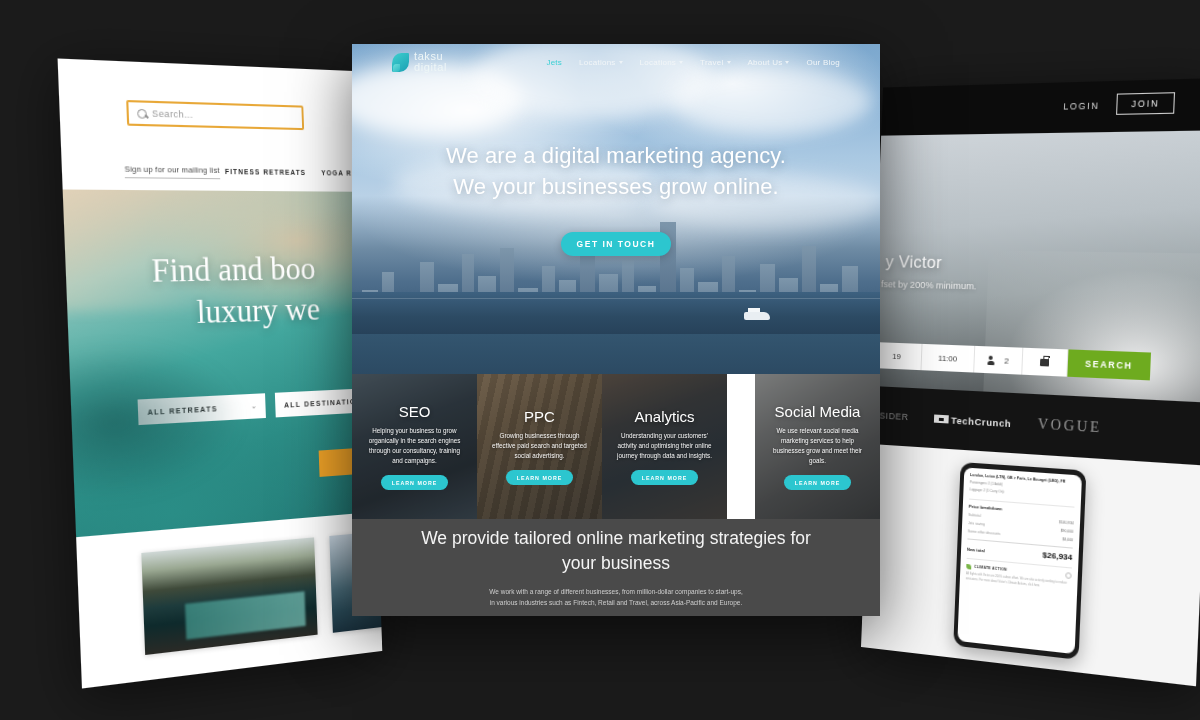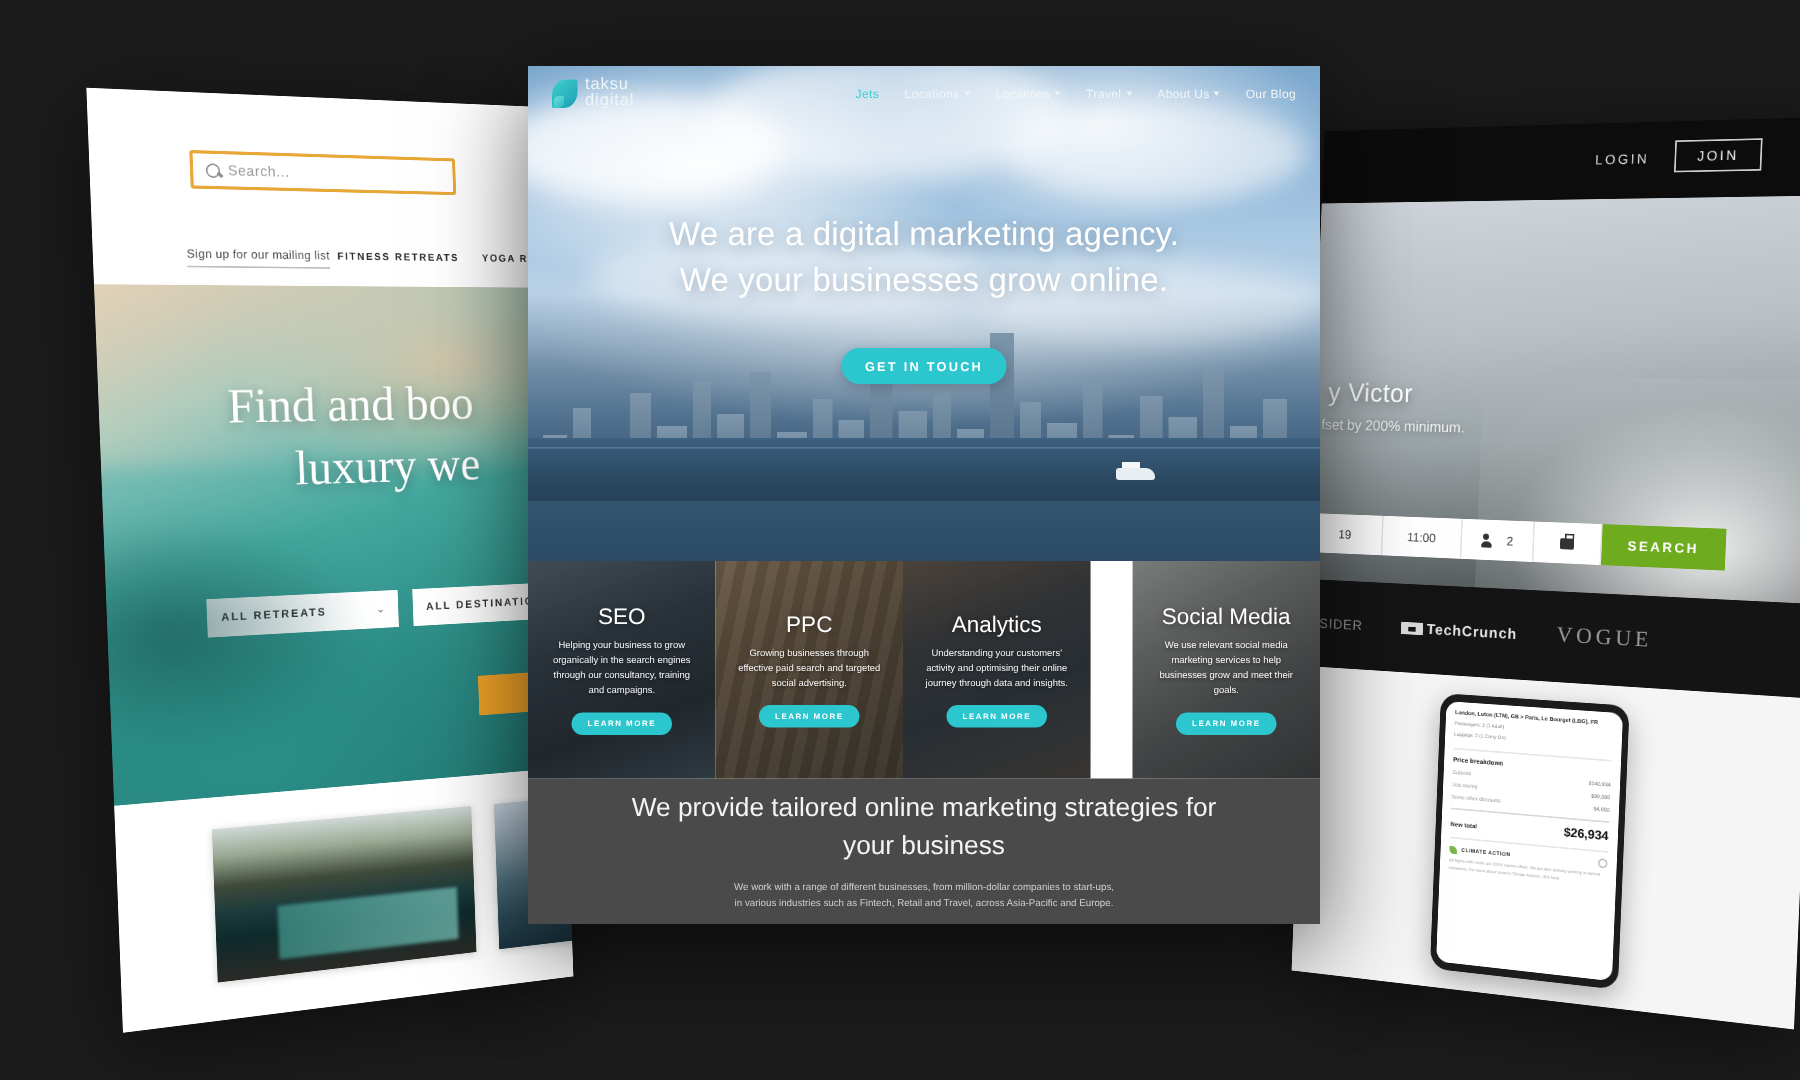--- a/index.html
+++ b/index.html
@@ -152,21 +152,21 @@
   
   .skyline{position:absolute;left:0;right:0;bottom:40px;height:130px;}
   .bld{position:absolute;bottom:0;background:linear-gradient(180deg,#7d96ab,#46627f);}
   .water{position:absolute;left:0;right:0;bottom:0;height:42px;
     background:linear-gradient(180deg,#3d6180,#2c4a63 60%,#27425a);}
   .water:after{content:"";position:absolute;left:0;right:0;top:6px;height:1px;background:rgba(255,255,255,.18);}
   .boat{position:absolute;bottom:14px;left:392px;width:26px;height:8px;background:#e9eef2;border-radius:2px 6px 2px 2px;}
   .boat:before{content:"";position:absolute;left:4px;top:-4px;width:12px;height:4px;background:#f4f7f9;}
 
   .c-nav{ position:absolute; left:0; right:0; top:0; height:36px; display:flex; align-items:center;
-    padding:0 16px; z-index:3;}
+    padding:0 40px; z-index:3;}
   .logo{ display:flex; align-items:center; gap:5px; }
   .logo-mark{ width:17px;height:19px; position:relative; }
   .logo-mark .lf{position:absolute;inset:0;background:linear-gradient(140deg,#3fd0cf,#1b9fb3);
      border-radius:55% 6% 55% 6%; }
   .logo-mark .lf2{position:absolute;left:1px;bottom:0;width:7px;height:8px;
      background:linear-gradient(140deg,#6fe0dd,#2bb8c2); border-radius:50% 6% 50% 6%;}
   .logo-txt{ display:flex; flex-direction:column; line-height:1.02;}
   .logo-txt span{ font-size:11px; color:#eef6f7; letter-spacing:.6px;}
   .c-menu{ margin-left:auto; display:flex; align-items:center; gap:17px;}
   .c-menu a{ font-size:8px; color:#f2f6f8; letter-spacing:.25px; text-decoration:none;

